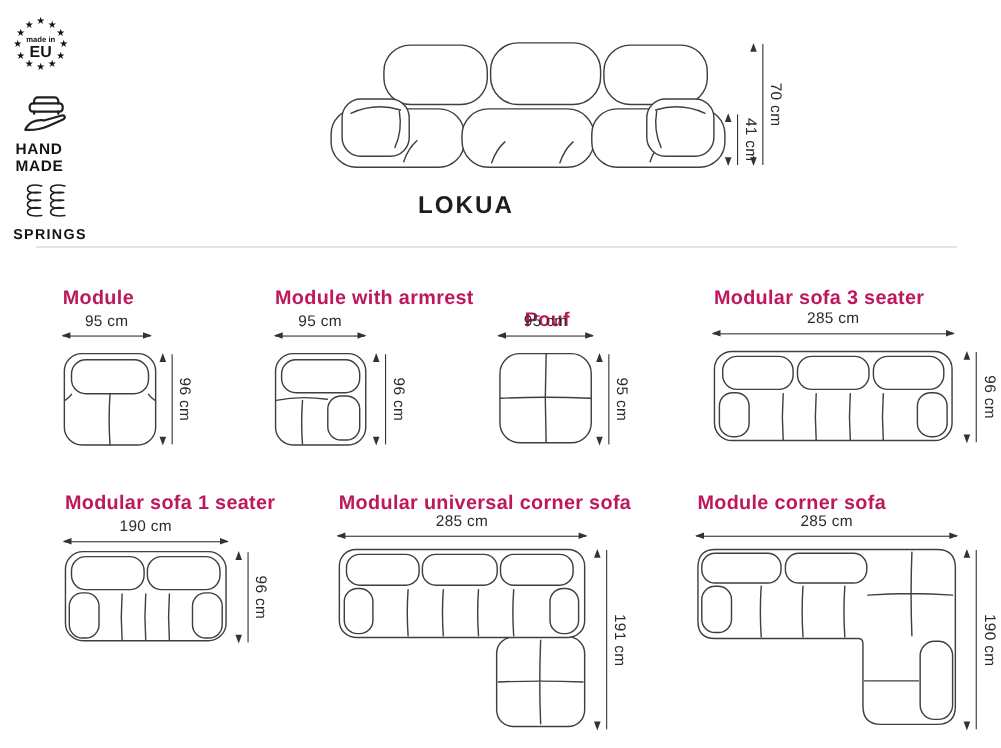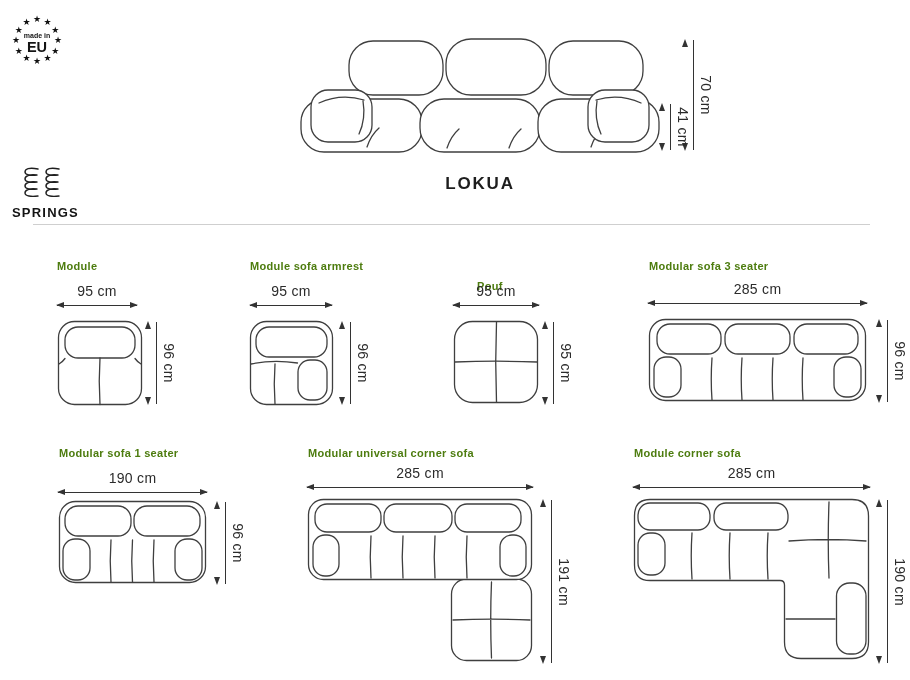--- a/index.html
+++ b/index.html
@@ -5,37 +5,37 @@
   html,body{margin:0;padding:0;background:#fff;}
   .canvas{position:relative;width:910px;height:680px;background:#fff;overflow:hidden;
           font-family:"Liberation Sans",sans-serif;color:#222;}
   .abs{position:absolute;}
   svg{display:block;}
   .fig path,.fig rect,.fig circle{fill:none;stroke:#3f3f3f;stroke-width:1.3;stroke-linecap:round;stroke-linejoin:round;}
   .fig .wf{fill:#fff;}
   .bicon path,.bicon rect,.bicon circle{fill:none;stroke:#1f1f1f;stroke-width:2;stroke-linecap:round;stroke-linejoin:round;}
   .bicon .thin{stroke-width:1.4;}
   .bicon .wf{fill:#fff;}
-  .sec-title{position:absolute;font-size:11px;font-weight:600;letter-spacing:.3px;color:#4d7c0f;white-space:nowrap;}
+  .sec-title{position:absolute;font-size:18px;font-weight:600;letter-spacing:.3px;color:#be185d;white-space:nowrap;}
   .dim-h{position:absolute;height:26px;}
   .dim-h .lbl{position:absolute;left:0;right:0;top:0;text-align:center;font-size:14px;font-weight:500;
               letter-spacing:.3px;color:#2b2b2b;white-space:nowrap;}
   .dim-h .track{position:absolute;left:0;right:0;top:22px;border-top:1.2px solid #333;}
   .dim-h .cap{position:absolute;top:-4.2px;width:0;height:0;border-top:3.6px solid transparent;border-bottom:3.6px solid transparent;}
   .dim-h .cap.l{left:-1px;border-right:8px solid #333;}
   .dim-h .cap.r{right:-1px;border-left:8px solid #333;}
   .dim-v{position:absolute;width:14px;}
   .dim-v .track{position:absolute;top:0;bottom:0;left:6px;border-left:1.2px solid #333;}
   .dim-v .cap{position:absolute;left:-4.8px;width:0;height:0;border-left:3.6px solid transparent;border-right:3.6px solid transparent;}
   .dim-v .cap.t{top:-1px;border-bottom:8px solid #333;}
   .dim-v .cap.b{bottom:-1px;border-top:8px solid #333;}
   .dim-v .lbl{position:absolute;left:11px;top:50%;transform:translateY(-50%);writing-mode:vertical-rl;
               font-size:14px;font-weight:500;letter-spacing:.3px;color:#2b2b2b;white-space:nowrap;}
-  .hero-title{position:absolute;left:380px;top:174px;width:200px;text-align:center;
-              font-size:17px;font-weight:700;letter-spacing:1.8px;color:#1d1d1d;}
+  .hero-title{position:absolute;left:380px;top:174px;width:200px;text-align:left;
+              font-size:22px;font-weight:700;letter-spacing:1.8px;color:#1d1d1d;}
   .divider{position:absolute;left:33px;top:224px;width:837px;border-top:1px solid #cfcfcf;}
   .badge{position:absolute;text-align:center;}
   .badge .cap1{font-size:10px;font-weight:700;letter-spacing:.4px;color:#141414;line-height:1.25;}
   .logo{position:absolute;left:13px;top:631px;font-size:27px;font-weight:700;letter-spacing:-.5px;color:#1c1c1c;}
   .logo .accent{color:#9c9c9c;}
   .hm-label{font-size:14px;font-weight:700;letter-spacing:.6px;color:#141414;line-height:1.1;text-align:left;}
   .easy-big{font-size:17px;font-weight:700;letter-spacing:1px;color:#141414;line-height:1;}
   .easy-small{font-size:10px;font-weight:700;letter-spacing:.8px;color:#141414;}
   .springs-label{font-size:13px;font-weight:700;letter-spacing:1.2px;color:#141414;}
 </style>
@@ -59,20 +59,32 @@
         <text x="6" y="30">★</text>
           <text x="8.8" y="19.5">★</text>
           <text x="16.5" y="12">★</text>
       </g>
       <text x="27" y="25" text-anchor="middle" font-size="7" font-weight="600" fill="#141414">made in</text>
       <text x="27" y="39" text-anchor="middle" font-size="14.5" font-weight="700" fill="#141414">EU</text>
     </svg>
   </div>
 
 
+  <div class="badge" style="left:14px;top:86px;width:56px;">
+    <svg class="bicon" width="46" height="36" viewBox="0 0 46 36" style="margin:0 auto;">
+      <path d="M12 8 V6 a3.5 3.5 0 0 1 3.5-3.5 h15 A3.5 3.5 0 0 1 34 6 v2"></path>
+      <rect x="8" y="8" width="30" height="7.5" rx="3"></rect>
+      <path d="M12 15.5 v2 M34 15.5 v2"></path>
+      <path d="M4 32 c3-7 10-9.5 17-8.5 l16-4.5 c3-.7 4 2.2 1.3 3.6 L25 28.5 c-7 3-14.5 4-21 3.5 Z"></path>
+    </svg>
+    <div class="hm-label" style="margin-top:6px;">
+      <div>HAND</div>
+      <div>MADE</div>
+    </div>
+  </div>
 
 
   <div class="badge" style="left:12px;top:166px;width:60px;">
     <svg class="bicon" width="40" height="33" viewBox="0 0 40 33" style="margin:0 auto;">
       <path class="thin" d="M16 3 C7 1 3 3 3 6 C3 9 9 10 15 9 C7 8 3 10 3 13 C3 16 9 17 15 16 C7 15 3 17 3 20 C3 23 9 24 15 23 C7 22 3 24 3 27 C3 30 9 31 16 30"></path>
       <path class="thin" d="M37 3 C28 1 24 3 24 6 C24 9 30 10 36 9 C28 8 24 10 24 13 C24 16 30 17 36 16 C28 15 24 17 24 20 C24 23 30 24 36 23 C28 22 24 24 24 27 C24 30 30 31 37 30"></path>
     </svg>
     <div class="springs-label" style="margin-top:6px;">SPRINGS</div>
   </div>
 
@@ -122,21 +134,21 @@
     <path d="M43 38 C42 53 42 69 43 84.5"></path>
     <path d="M2 44 Q5.5 42 8 38.5 M84 44 Q80.5 42 78 38.5"></path>
   </svg>
   <div class="dim-v" style="left:150px;top:322px;height:82px;">
     <div class="track"></div>
       <div class="cap t"></div>
       <div class="cap b"></div>
     <span class="lbl">96 cm</span>
   </div>
 
-  <div class="sec-title" style="left:250px;top:260px;">Module sofa armrest</div>
+  <div class="sec-title" style="left:250px;top:260px;">Module with armrest</div>
   <div class="dim-h" style="left:250px;top:283px;width:82px;">
     <span class="lbl">95 cm</span>
     <div class="track">
         <div class="cap l"></div>
         <div class="cap r"></div>
       </div>
   </div>
   <svg class="fig abs" style="left:249px;top:320px;" width="85" height="86" viewBox="0 0 85 86">
     <rect x="1.5" y="1.5" width="82" height="83" rx="16"></rect>
     <rect x="7" y="7" width="71" height="30" rx="13"></rect>

